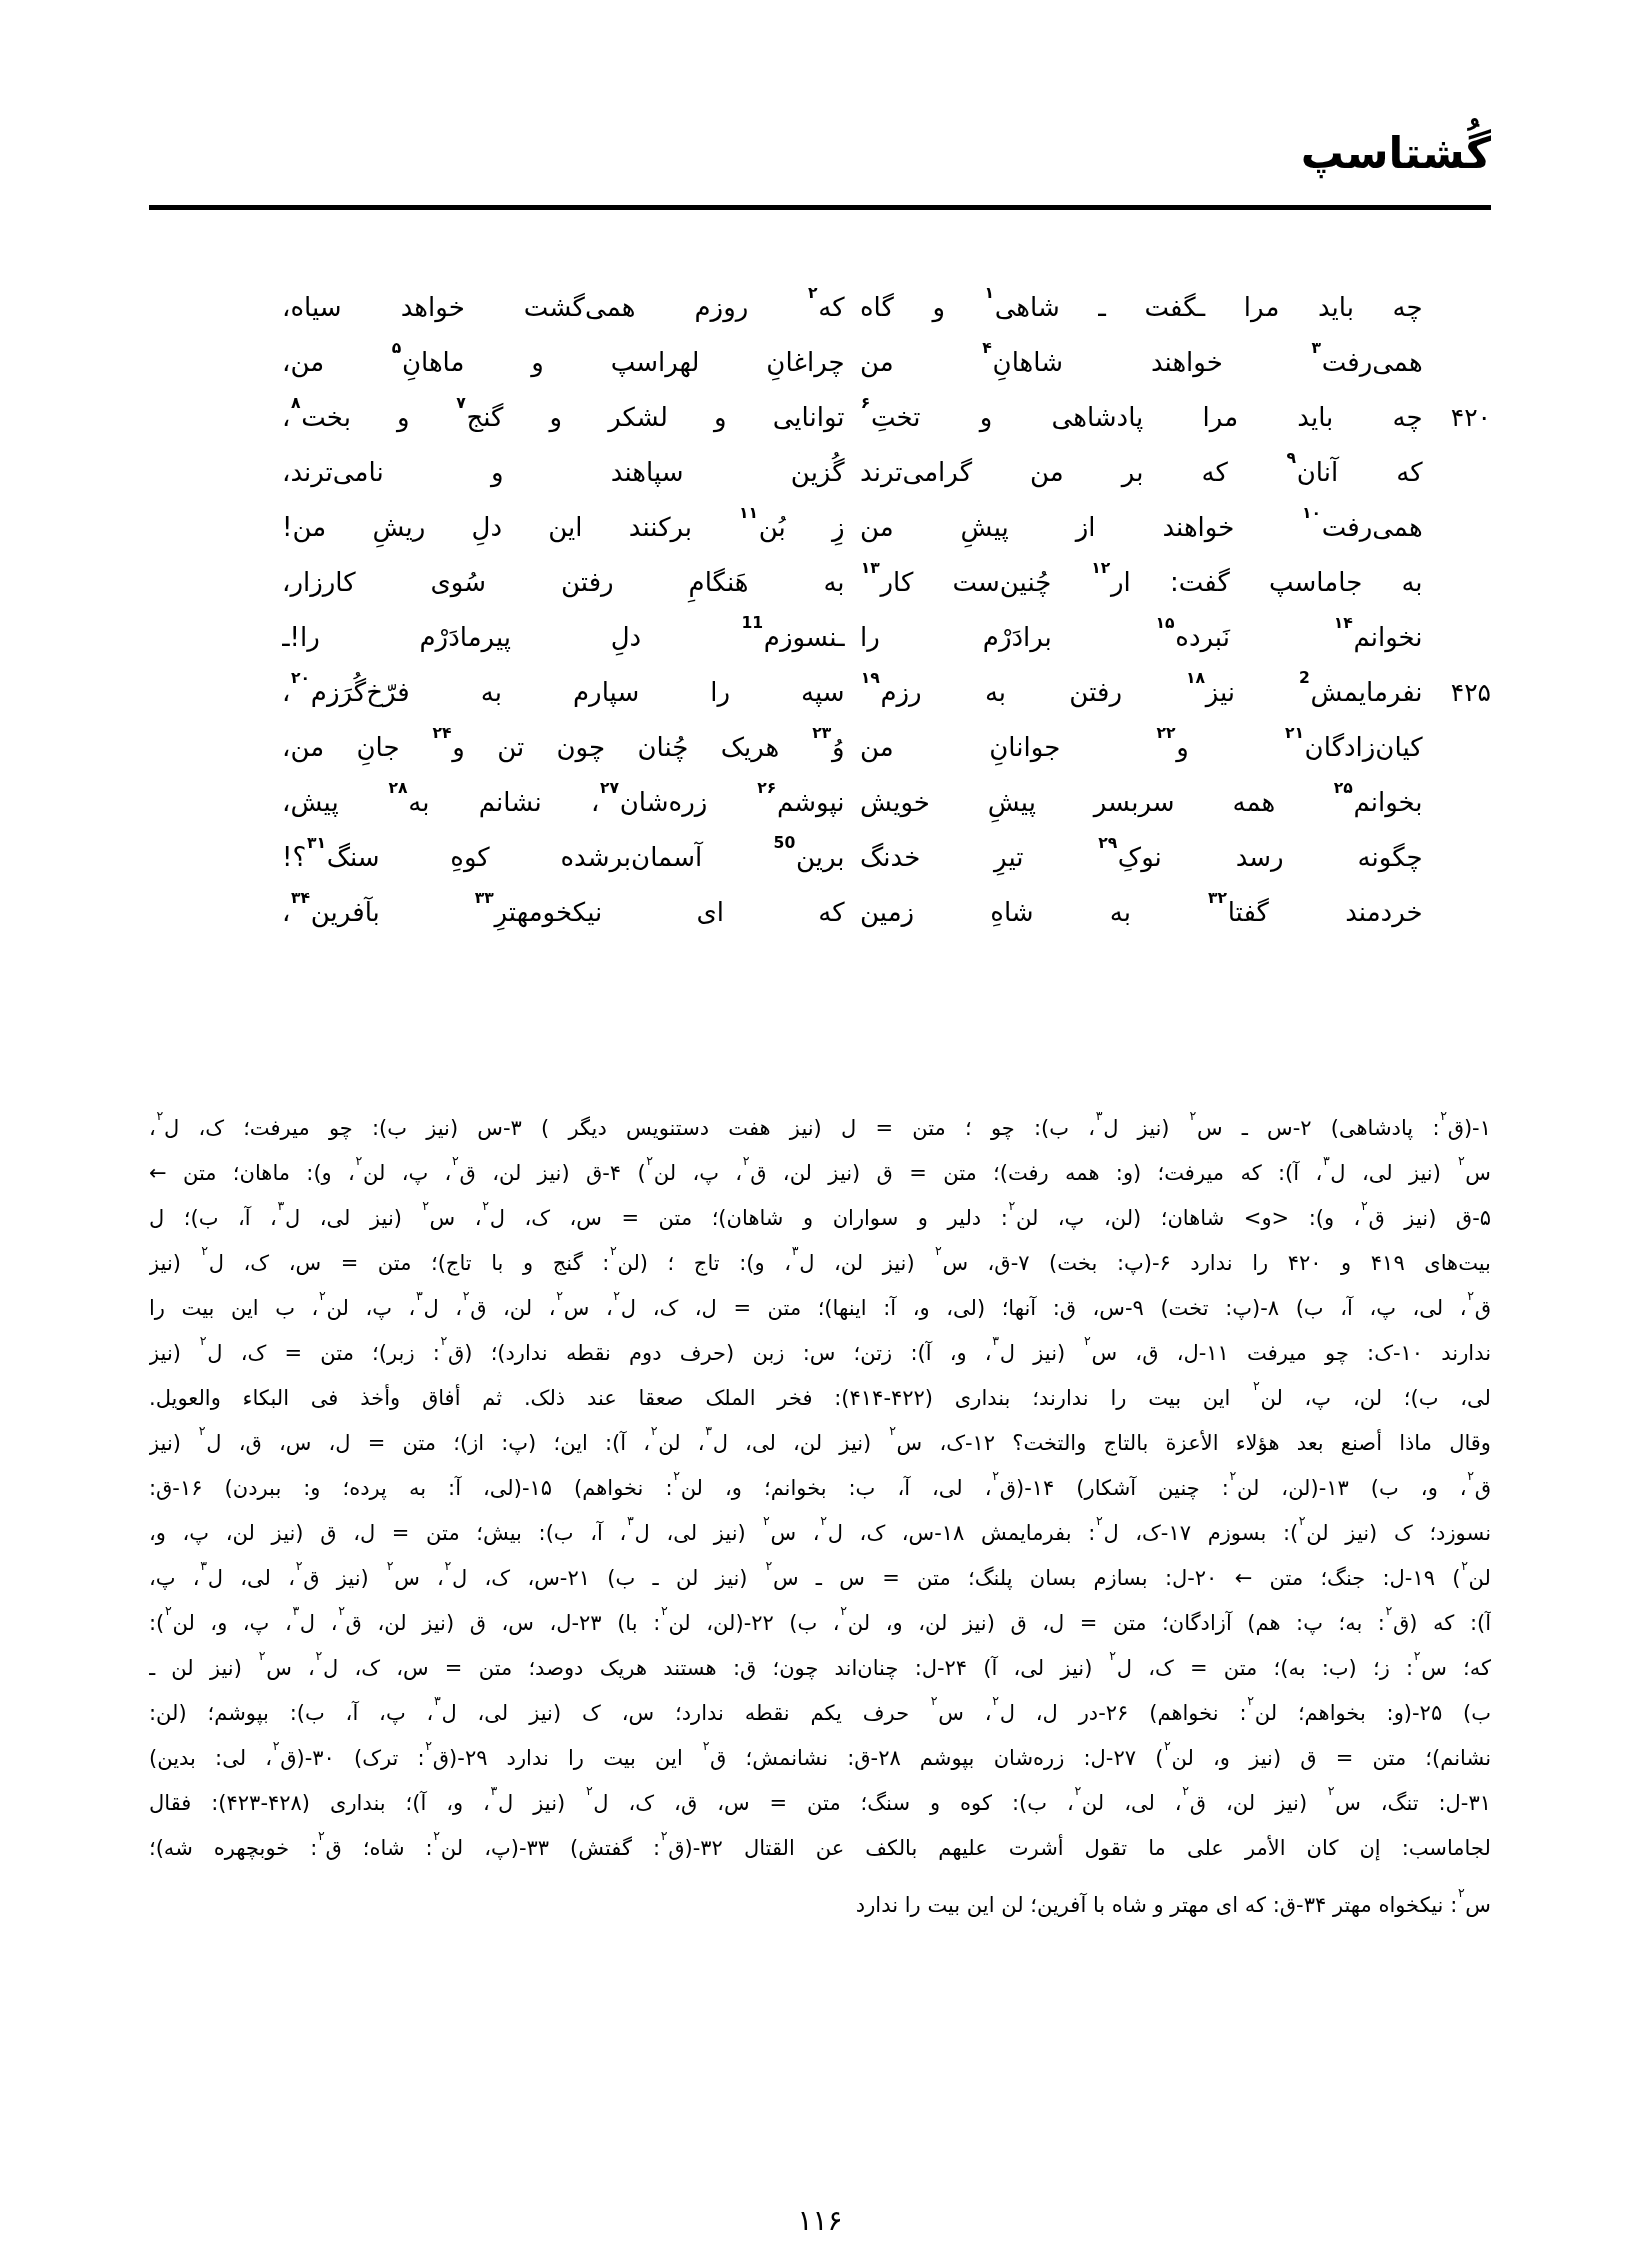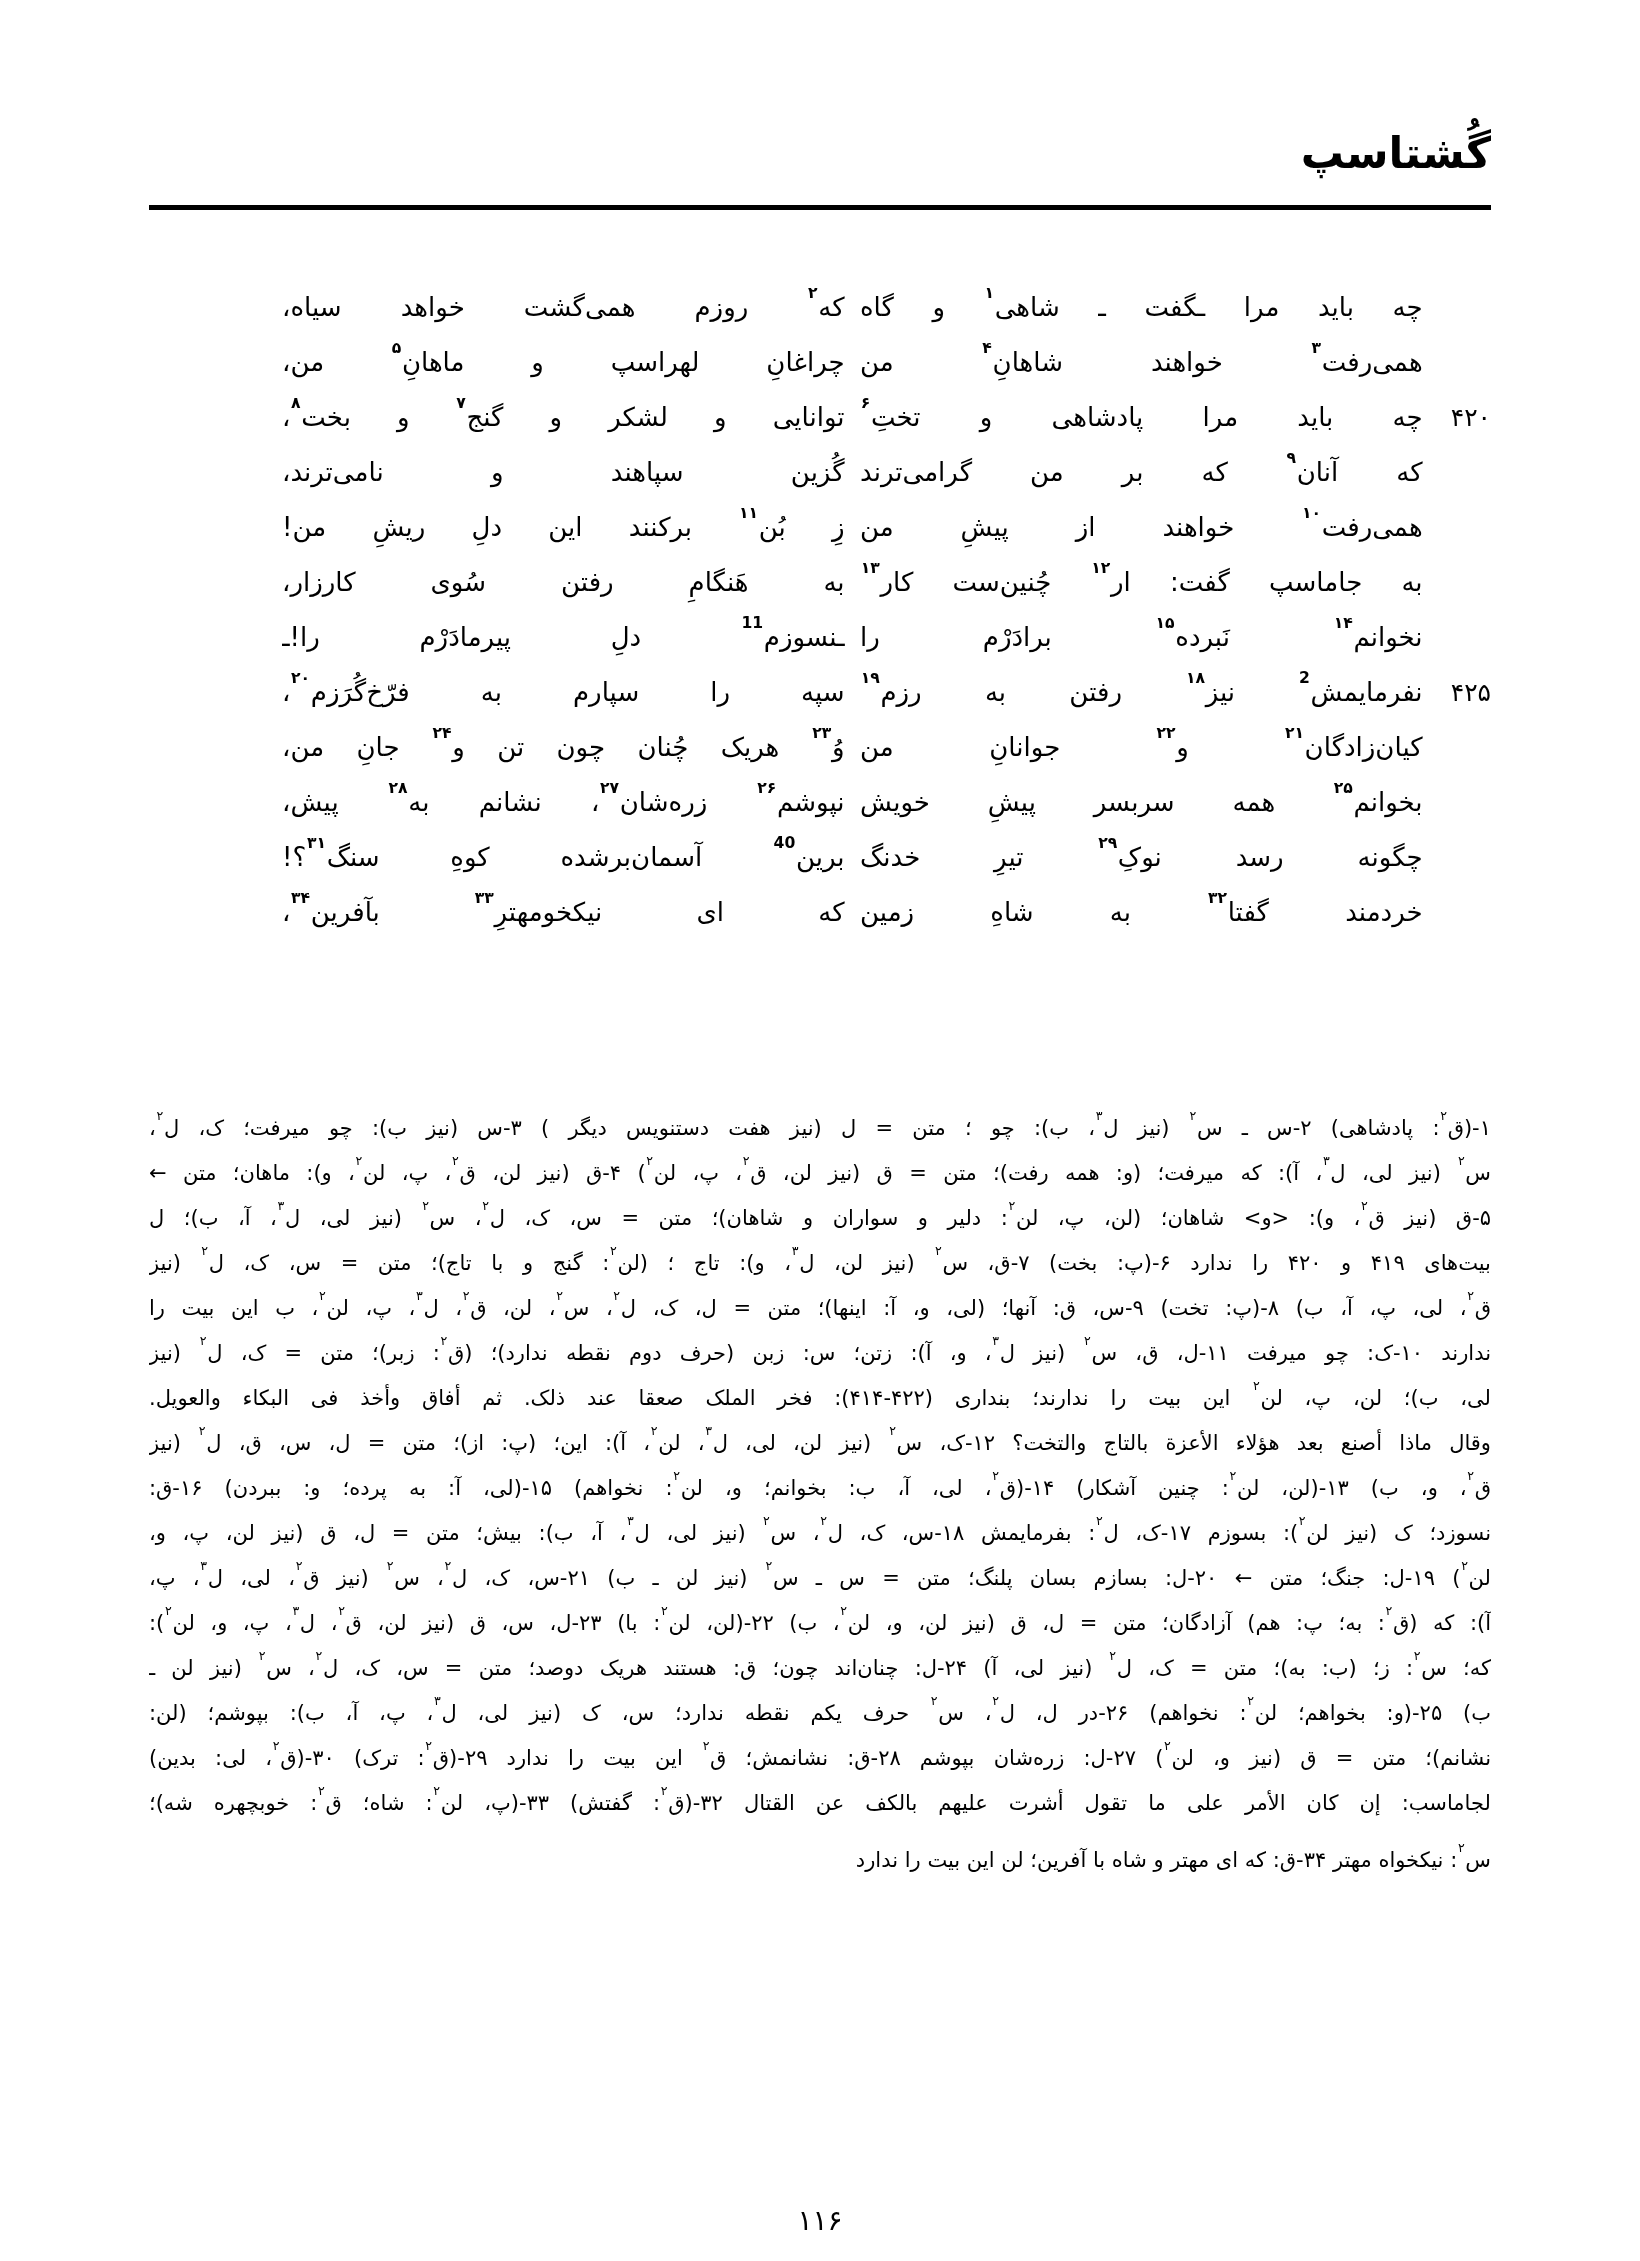--- a/index.html
+++ b/index.html
@@ -148,21 +148,21 @@
 
         <div class="verse-row">
           <span class="vnum"></span>
           <span class="hemi">بخوانم<sup>۲۵</sup> همه سربسر پیشِ خویش</span>
           <span class="hemi">نپوشم<sup>۲۶</sup> زره‌شان<sup>۲۷</sup>، نشانم به<sup>۲۸</sup> پیش،</span>
         </div>
 
         <div class="verse-row">
           <span class="vnum"></span>
           <span class="hemi">چگونه رسد نوکِ<sup>۲۹</sup> تیرِ خدنگ</span>
-          <span class="hemi">برین<sup>40</sup> آسمان‌برشده کوهِ سنگ<sup>۳۱</sup>؟!</span>
+          <span class="hemi">برین<sup>50</sup> آسمان‌برشده کوهِ سنگ<sup>۳۱</sup>؟!</span>
         </div>
 
         <div class="verse-row">
           <span class="vnum"></span>
           <span class="hemi">خردمند گفتا<sup>۳۲</sup> به شاهِ زمین</span>
           <span class="hemi">که ای نیکخومهترِ<sup>۳۳</sup> بآفرین<sup>۳۴</sup>،</span>
         </div>
       </div>
 
     <div class="footnotes">
@@ -190,20 +190,21 @@
         <div class="fn-line">لن<sup>۲</sup>) ۱۹-ل: جنگ؛ متن ← ۲۰-ل: بسازم بسان پلنگ؛ متن = س ـ س<sup>۲</sup> (نیز لن ـ ب) ۲۱-س، ک، ل<sup>۲</sup>، س<sup>۲</sup> (نیز ق<sup>۲</sup>، لی، ل<sup>۳</sup>، پ،</div>
 
         <div class="fn-line">آ): که (ق<sup>۲</sup>: به؛ پ: هم) آزادگان؛ متن = ل، ق (نیز لن، و، لن<sup>۲</sup>، ب) ۲۲-(لن، لن<sup>۲</sup>: با) ۲۳-ل، س، ق (نیز لن، ق<sup>۲</sup>، ل<sup>۳</sup>، پ، و، لن<sup>۲</sup>):</div>
 
         <div class="fn-line">که؛ س<sup>۲</sup>: ز؛ (ب: به)؛ متن = ک، ل<sup>۲</sup> (نیز لی، آ) ۲۴-ل: چنان‌اند چون؛ ق: هستند هریک دوصد؛ متن = س، ک، ل<sup>۲</sup>، س<sup>۲</sup> (نیز لن ـ</div>
 
         <div class="fn-line">ب) ۲۵-(و: بخواهم؛ لن<sup>۲</sup>: نخواهم) ۲۶-در ل، ل<sup>۲</sup>، س<sup>۲</sup> حرف یکم نقطه ندارد؛ س، ک (نیز لی، ل<sup>۳</sup>، پ، آ، ب): بپوشم؛ (لن:</div>
 
         <div class="fn-line">نشانم)؛ متن = ق (نیز و، لن<sup>۲</sup>) ۲۷-ل: زره‌شان بپوشم ۲۸-ق: نشانمش؛ ق<sup>۲</sup> این بیت را ندارد ۲۹-(ق<sup>۲</sup>: ترک) ۳۰-(ق<sup>۲</sup>، لی: بدین)</div>
 
+        <div class="fn-line">۳۱-ل: تنگ، س<sup>۲</sup> (نیز لن، ق<sup>۲</sup>، لی، لن<sup>۲</sup>، ب): کوه و سنگ؛ متن = س، ق، ک، ل<sup>۲</sup> (نیز ل<sup>۳</sup>، و، آ)؛ بنداری (۴۲۸-۴۲۳): فقال</div>
 
         <div class="fn-line">لجاماسب: إن کان الأمر علی ما تقول أشرت علیهم بالکف عن القتال ۳۲-(ق<sup>۲</sup>: گفتش) ۳۳-(پ، لن<sup>۲</sup>: شاه؛ ق<sup>۲</sup>: خوبچهره شه)؛</div>
 
         <div class="fn-line">س<sup>۲</sup>: نیکخواه مهتر ۳۴-ق: که ای مهتر و شاه با آفرین؛ لن این بیت را ندارد</div>
       </div>
 
   </div>
 
   <div class="pageno">۱۱۶</div>
 </div>

